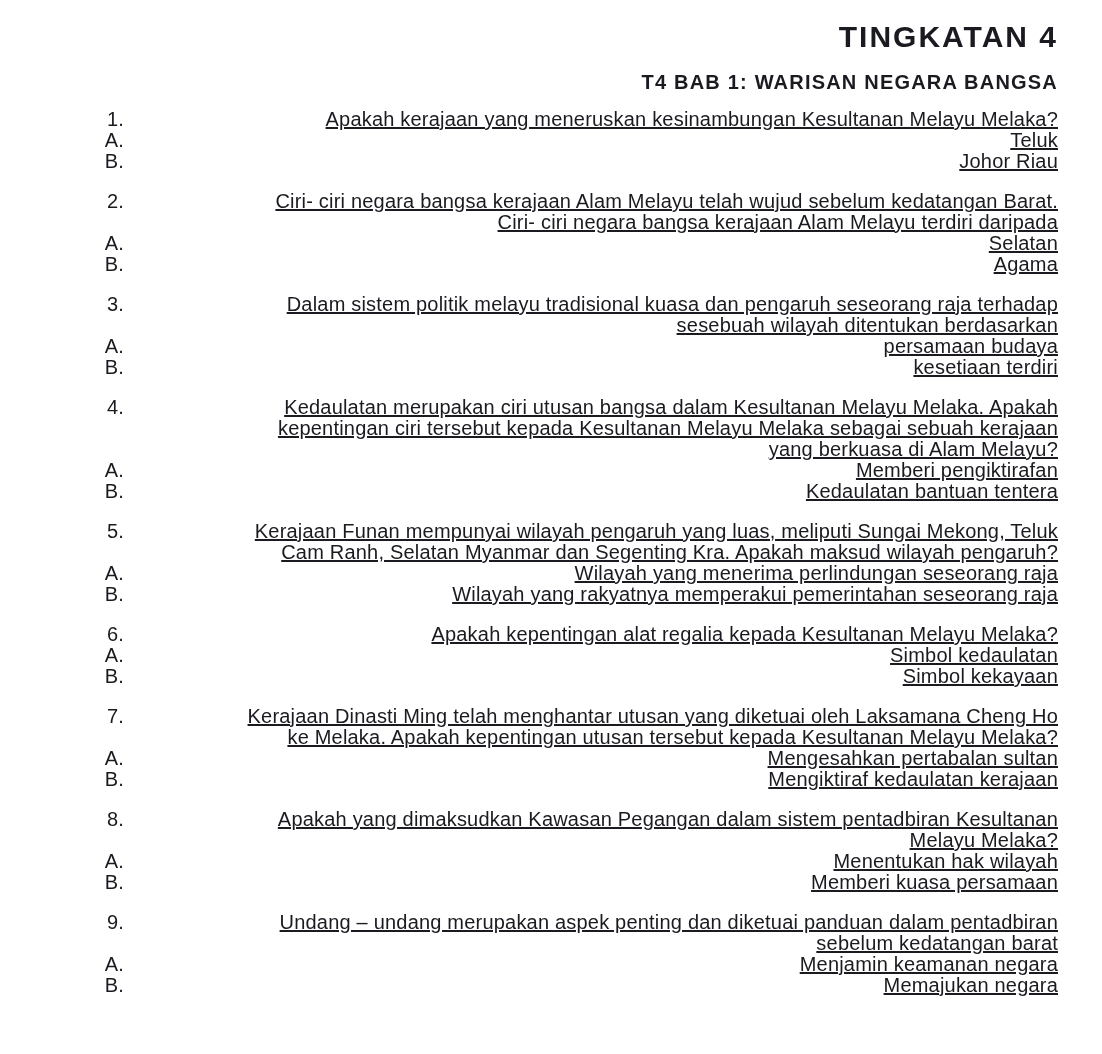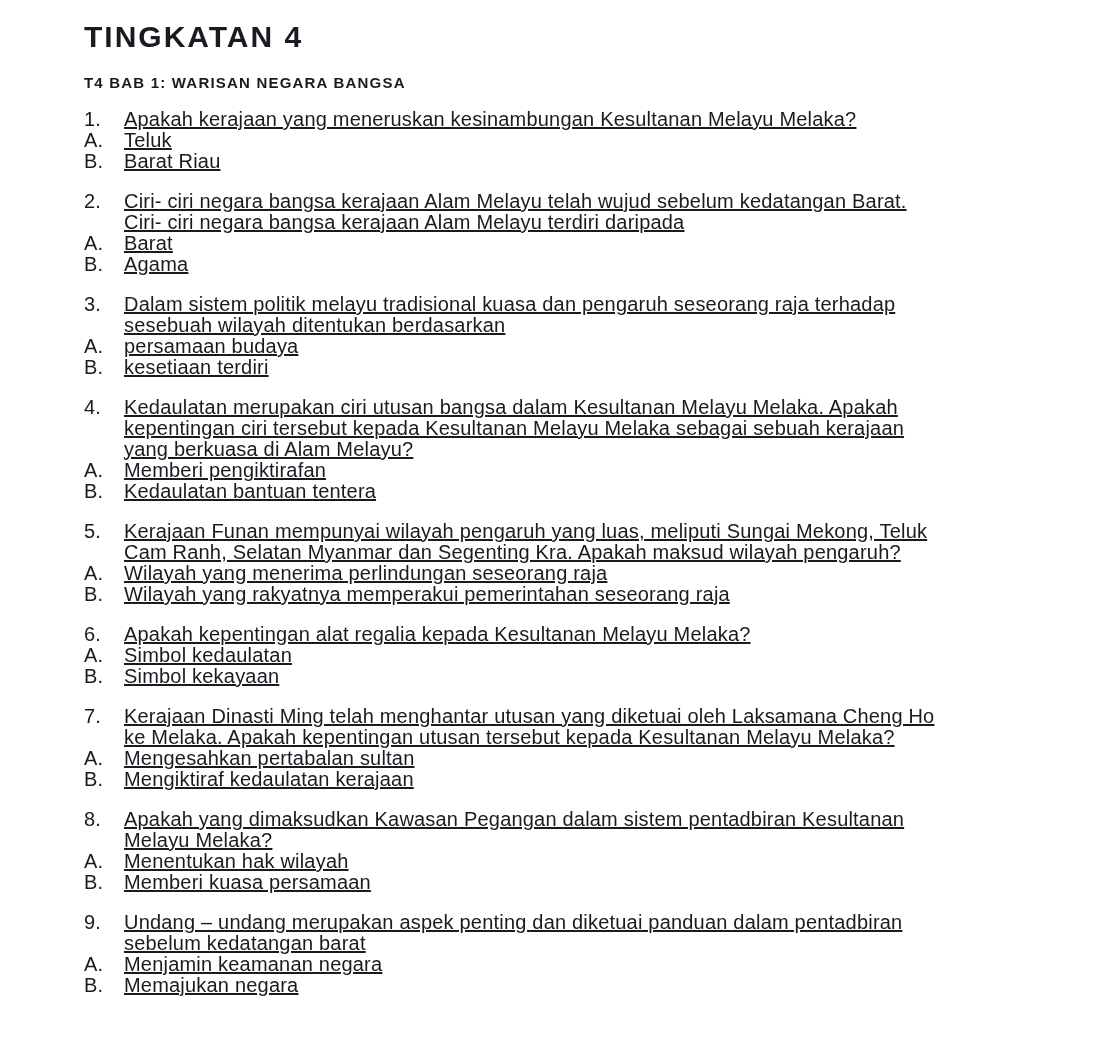--- a/index.html
+++ b/index.html
@@ -8,33 +8,34 @@
     background: #ffffff;
   }
   .page {
     position: relative;
     width: 1102px;
     height: 1054px;
     background: #ffffff;
     overflow: hidden;
     font-family: "Liberation Sans", "DejaVu Sans", sans-serif;
     color: #1a1a20;
+    text-align: right;
   }
   .doc {
     padding: 20px 44px 0 84px;
   }
   .doc-title {
     font-size: 30px;
     line-height: 34px;
     font-weight: 700;
     letter-spacing: 2px;
     margin: 0 0 17px 0;
   }
   .doc-subtitle {
-    font-size: 15px;
+    font-size: 20px;
     line-height: 23px;
     font-weight: 700;
     letter-spacing: 1.2px;
     margin: 0 0 15px 0;
   }
   .questions {
     font-size: 20px;
     line-height: 21px;
     letter-spacing: 0.2px;
   }
@@ -70,33 +71,33 @@
         <div class="q-row">
           <span class="q-num">1.</span>
           <span class="q-text">Apakah kerajaan yang meneruskan kesinambungan Kesultanan Melayu Melaka?</span>
         </div>
         <div class="q-row">
           <span class="q-num">A.</span>
           <span class="q-text">Teluk</span>
         </div>
         <div class="q-row">
           <span class="q-num">B.</span>
-          <span class="q-text">Barat Riau</span>
+          <span class="q-text">Johor Riau</span>
         </div>
       </section>
 
       <section class="q-block">
         <div class="q-row">
           <span class="q-num">2.</span>
           <span class="q-text">Ciri- ciri negara bangsa kerajaan Alam Melayu telah wujud sebelum kedatangan Barat.
 Ciri- ciri negara bangsa kerajaan Alam Melayu terdiri daripada</span>
         </div>
         <div class="q-row">
           <span class="q-num">A.</span>
-          <span class="q-text">Barat</span>
+          <span class="q-text">Selatan</span>
         </div>
         <div class="q-row">
           <span class="q-num">B.</span>
           <span class="q-text">Agama</span>
         </div>
       </section>
 
       <section class="q-block">
         <div class="q-row">
           <span class="q-num">3.</span>

